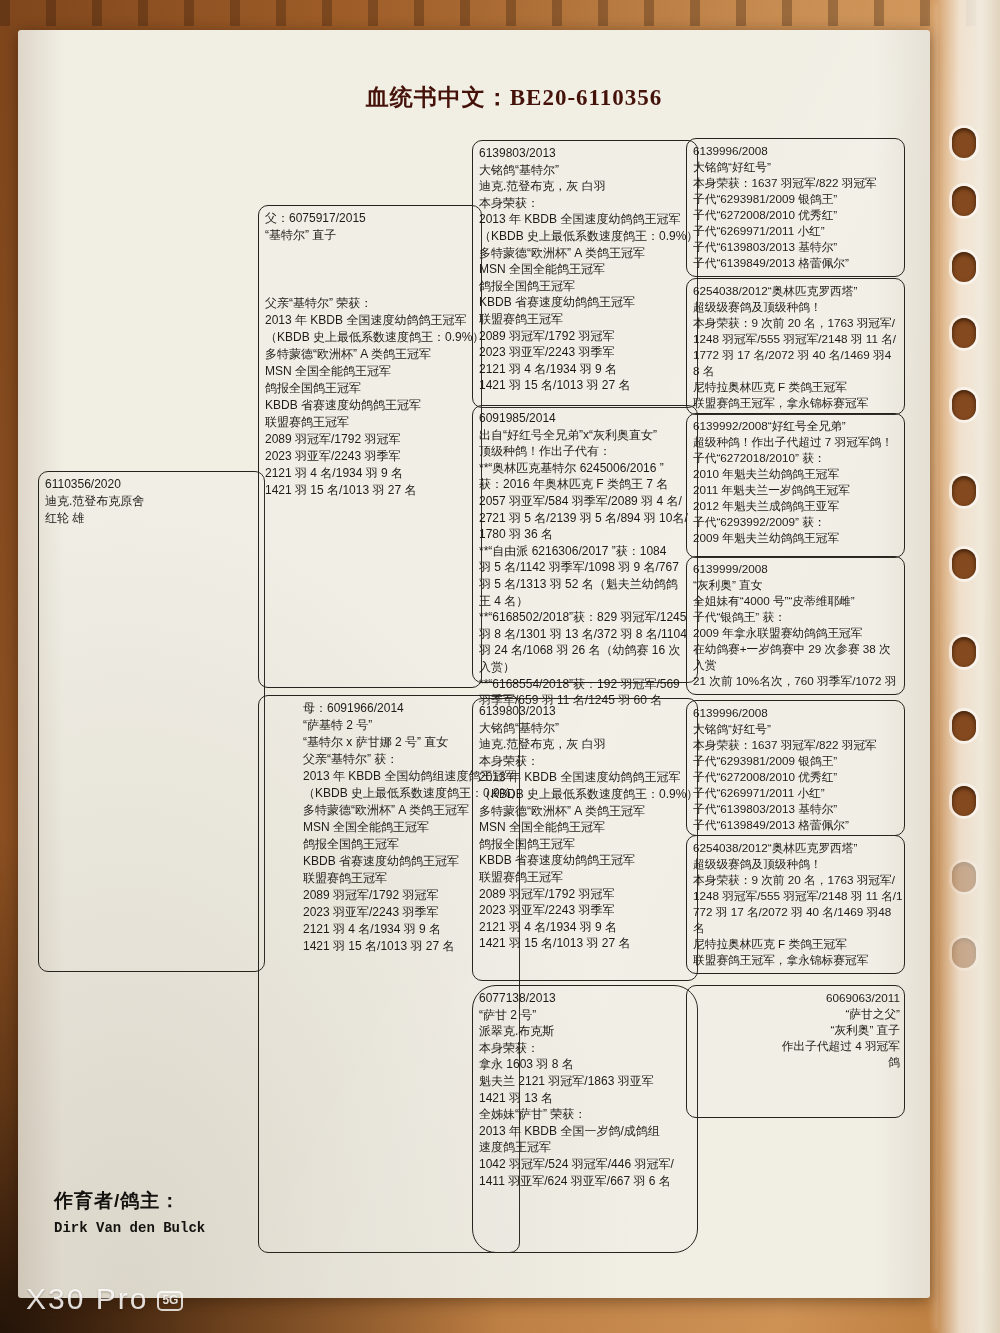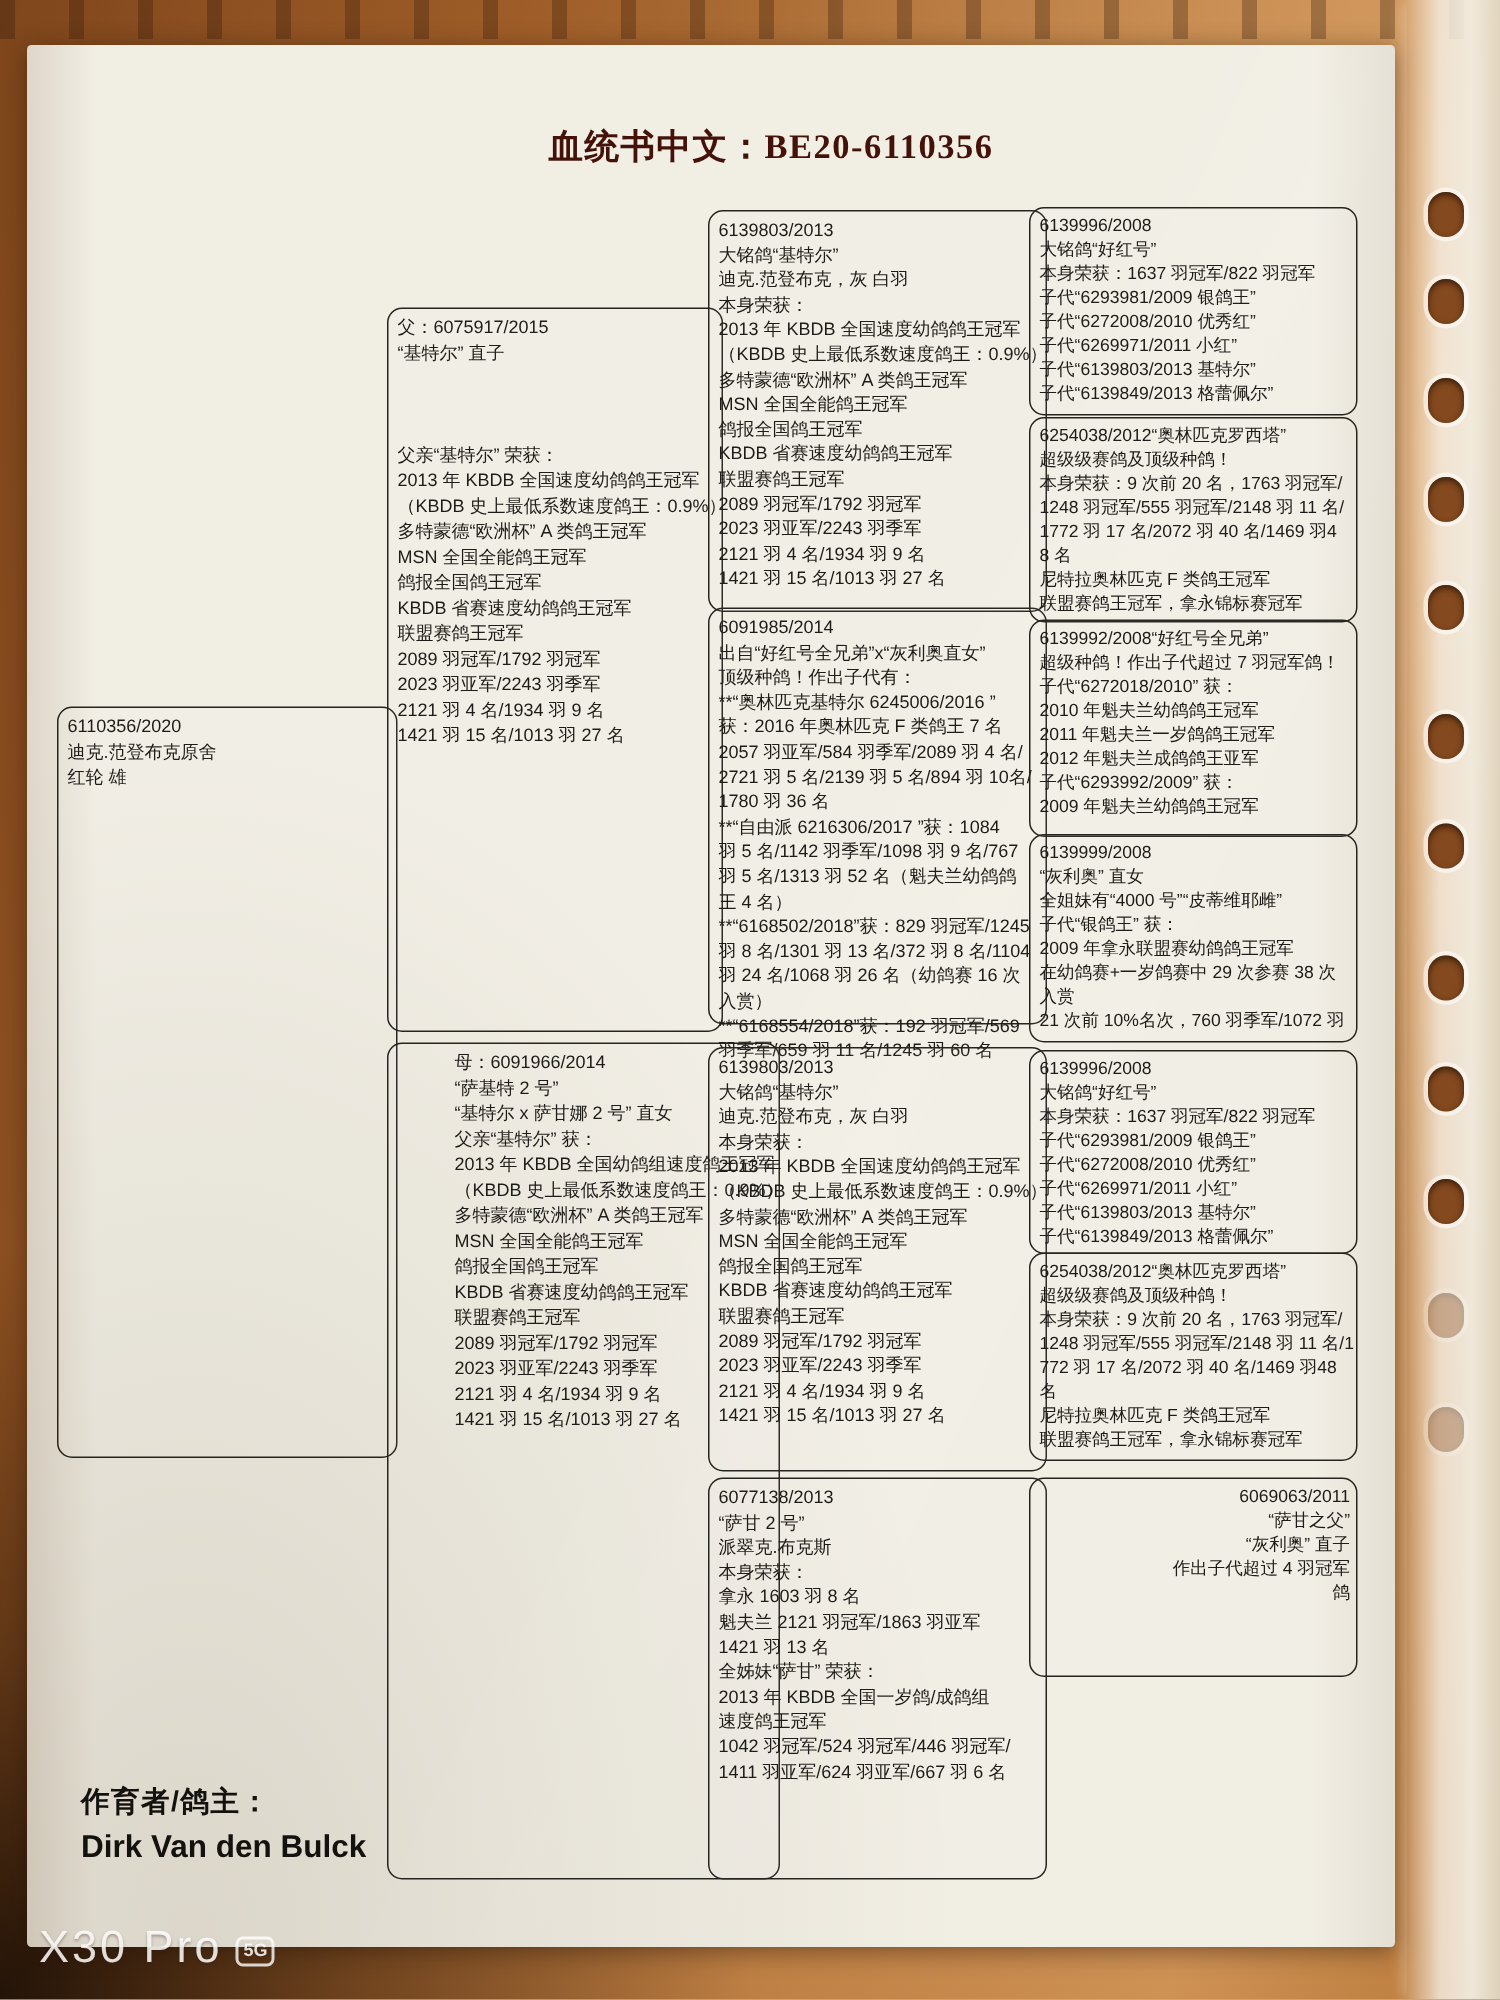--- a/index.html
+++ b/index.html
@@ -59,33 +59,33 @@
   .box .ln{white-space:nowrap;font-size:12px;line-height:17px;}
   .c3 .ln{line-height:16.6px;}
   .c4 .ln{line-height:16px;font-size:11.7px;}
   
   .b-subject{left:20px;top:441px;width:215px;height:495px;}
   .b-father {left:240px;top:175px;width:212px;height:477px;}
   .b-mother {left:240px;top:665px;width:212px;height:552px;padding-left:44px;}
   .b-ff{left:454px;top:110px;width:214px;height:262px;}
   .b-fm{left:454px;top:375px;width:214px;height:272px;}
   .b-mf{left:454px;top:668px;width:214px;height:277px;}
-  .b-mm{left:454px;top:955px;width:214px;height:262px;}
+  .b-mm{left:454px;top:955px;width:214px;height:262px;border-radius:24px;}
   .b-fff{left:668px;top:108px;width:207px;height:133px;}
   .b-ffm{left:668px;top:248px;width:207px;height:131px;}
   .b-fmf{left:668px;top:383px;width:207px;height:139px;}
   .b-fmm{left:668px;top:526px;width:207px;height:133px;}
   .b-mff{left:668px;top:670px;width:207px;height:130px;}
   .b-mfm{left:668px;top:805px;width:207px;height:133px;}
   .b-mmf{left:668px;top:955px;width:207px;height:127px;text-align:right;}
   .b-mmm{left:668px;top:1090px;width:207px;height:127px;}
   .breeder{position:absolute;left:36px;top:1158px;color:#14120f;}
   .breeder .r1{font-size:19px;font-weight:700;letter-spacing:1px;}
   .breeder .r2{font-size:23px;font-weight:700;margin-top:7px;letter-spacing:2px;}
-  .breeder .r3{font-family:Liberation Sans, sans-serif;font-size:21px;font-weight:700;margin-top:6px;}
+  .breeder .r3{font-family:Liberation Mono, monospace;font-size:14px;font-weight:700;margin-top:6px;}
   .watermark{
     position:absolute;left:26px;top:1282px;color:rgba(255,255,255,0.85);
     font-size:30px;letter-spacing:2px;font-weight:400;
     text-shadow:0 1px 2px rgba(60,30,10,0.35);
     display:flex;align-items:center;gap:9px;
   }
   .wm-badge{
     font-size:12px;font-weight:700;letter-spacing:0;
     border:2px solid rgba(255,255,255,0.8);border-radius:5px;
     padding:0 3px;line-height:15px;height:16px;margin-top:4px;

